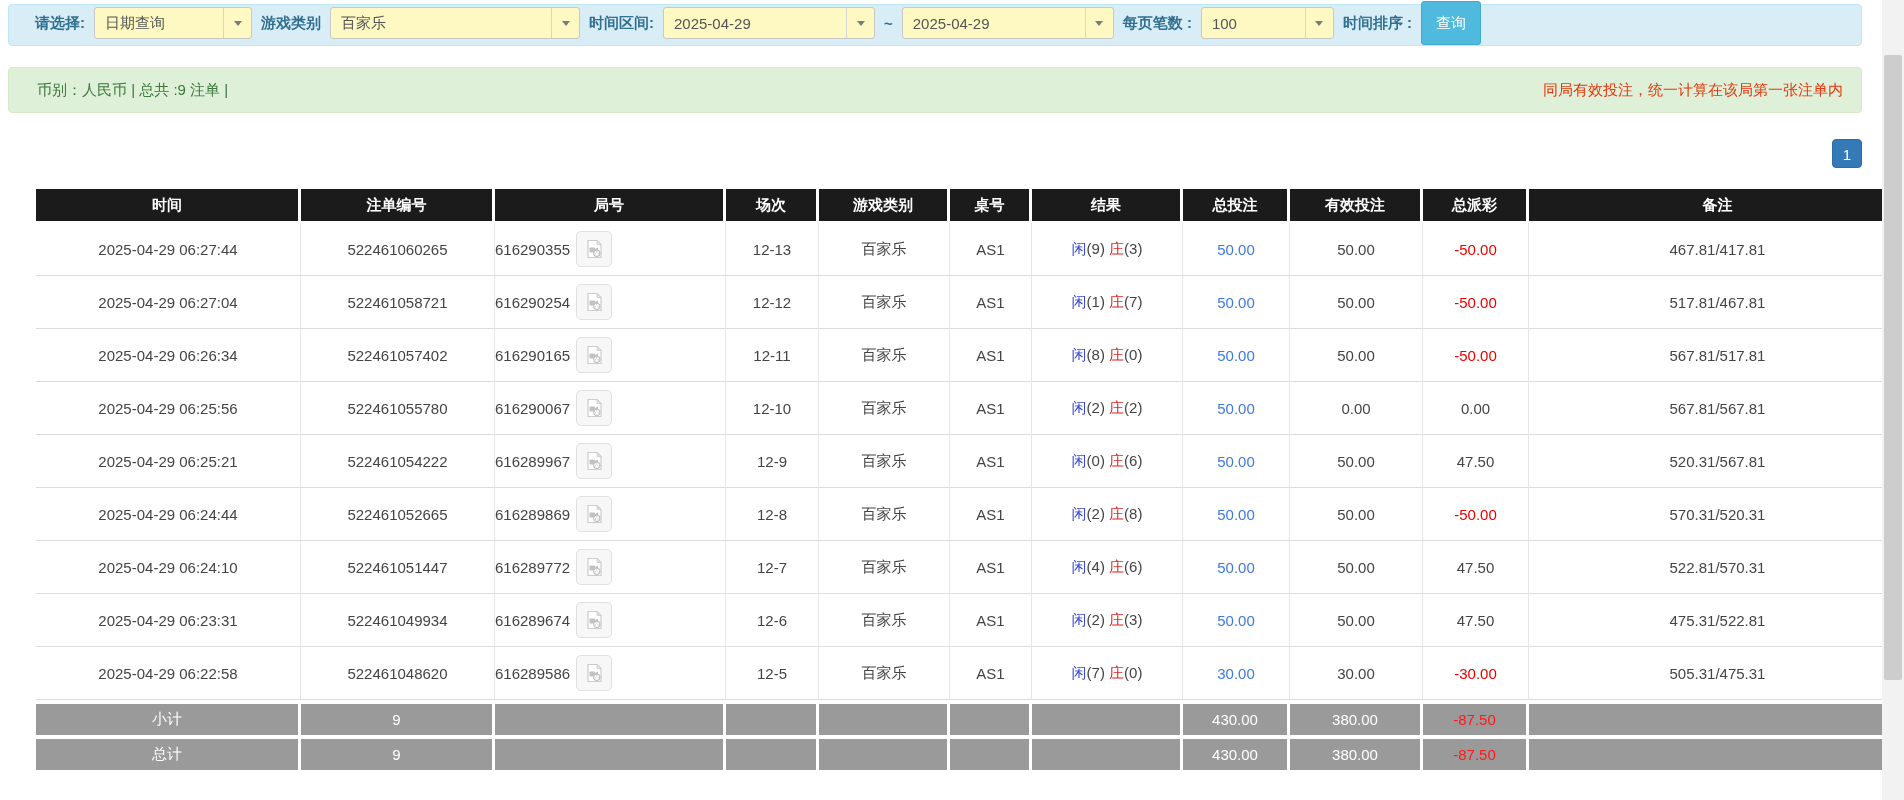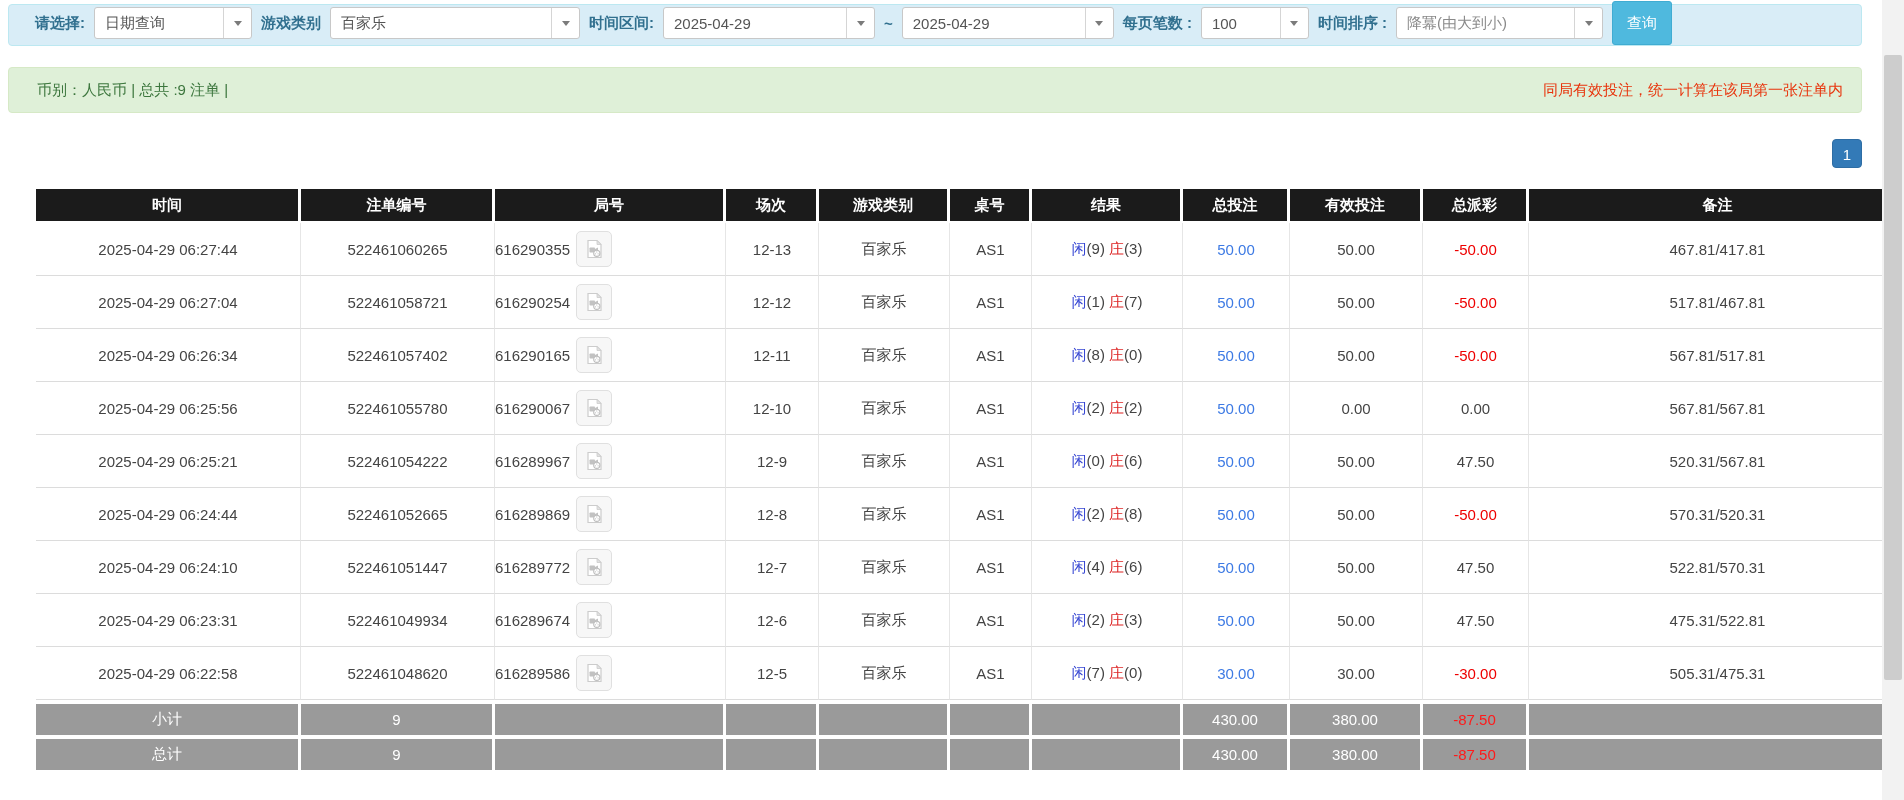--- a/index.html
+++ b/index.html
@@ -10,31 +10,31 @@
   }
   
   .filter-bar {
     margin:4px 42px 0 8px; height:42px; background:#d9edf7;
     border:1px solid #bce8f1; border-radius:4px;
     display:flex; align-items:center; gap:9px; padding:0 14px 4px 26px;
   }
   .flabel { color:#31708f; font-weight:bold; white-space:nowrap; }
   .tilde { color:#31708f; font-weight:bold; }
   .sel {
-    background:#ffffff; border:1px solid #c8c8c8; border-radius:3px; height:32px;
+    background:#fef9c3; border:1px solid #c8c8c8; border-radius:3px; height:32px;
     display:flex; align-items:center; cursor:pointer;
   }
   .sel-val { flex:1; padding:0 10px; color:#555; white-space:nowrap; overflow:hidden; }
   .sel-val.muted { color:#8a8a8a; }
   .sel-caret {
     width:28px; height:100%; border-left:1px solid #d5d5d5;
     display:flex; align-items:center; justify-content:center;
   }
   .tri { width:0; height:0; border-left:4px solid transparent; border-right:4px solid transparent; border-top:5px solid #7b7b7b; }
-  .w158{width:158px}.w250{width:250px}.w186{width:212px}.w115{width:108px}.w207{width:207px}
+  .w158{width:158px}.w250{width:250px}.w186{width:212px}.w115{width:133px}.w207{width:207px}
   .query-btn {
     background:#4fb9de; border:1px solid #40acd2; color:#fff; border-radius:3px;
     height:44px; padding:0 14px; font-size:15px; cursor:pointer;
     font-family:inherit;
   }
   
   .summary-bar {
     margin:21px 42px 0 8px; height:46px; background:#dff0d8;
     border:1px solid #d6e9c6; border-radius:4px;
     display:flex; align-items:center; justify-content:space-between; padding:0 18px 0 28px;
@@ -119,26 +119,20 @@
 
   <span class="flabel">每页笔数 :</span>
   <div class="sel w115">
     <span class="sel-val">100</span>
     <span class="sel-caret">
         <span class="tri"></span>
       </span>
   </div>
 
   <span class="flabel">时间排序 :</span>
-  <div class="sel w207">
-    <span class="sel-val muted">降冪(由大到小)</span>
-    <span class="sel-caret">
-        <span class="tri"></span>
-      </span>
-  </div>
 
   <button class="query-btn">查询</button>
 </div>
 
 <div class="summary-bar">
   <span class="summary-left">币别：人民币 | 总共 :9 注单 |</span>
   <span class="summary-right">同局有效投注，统一计算在该局第一张注单内</span>
 </div>
 
 <div class="pagination-row">

